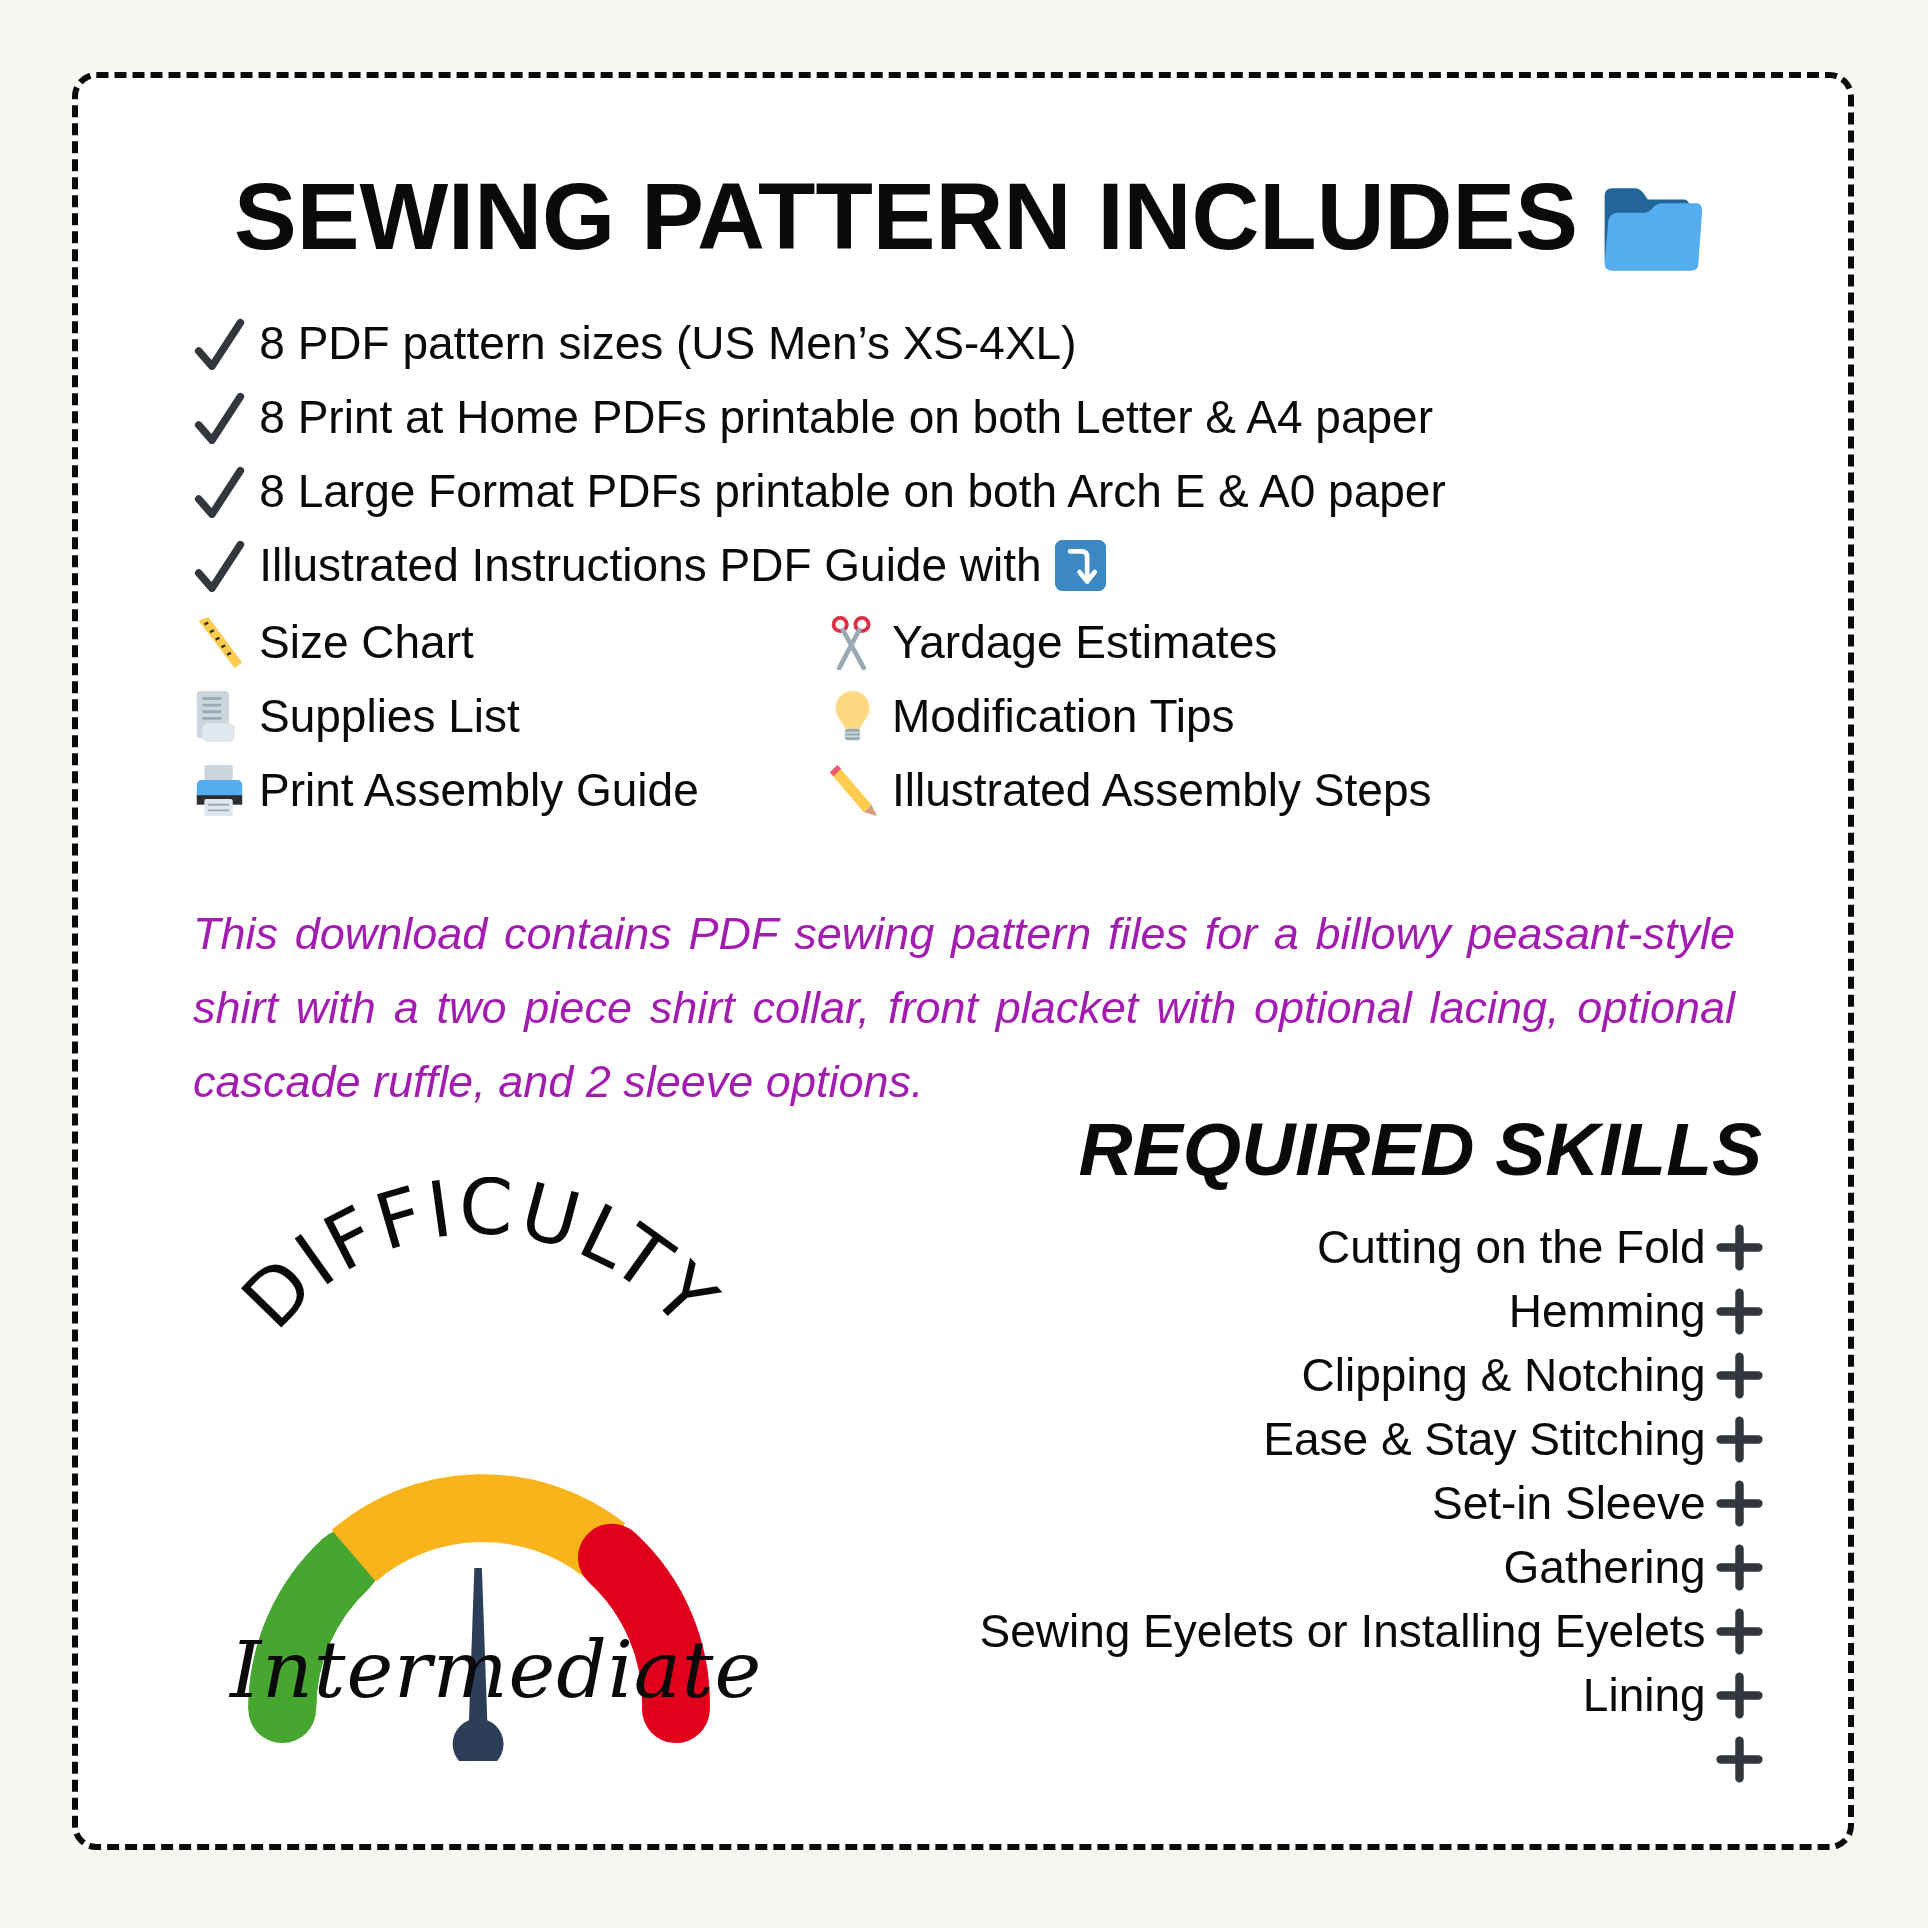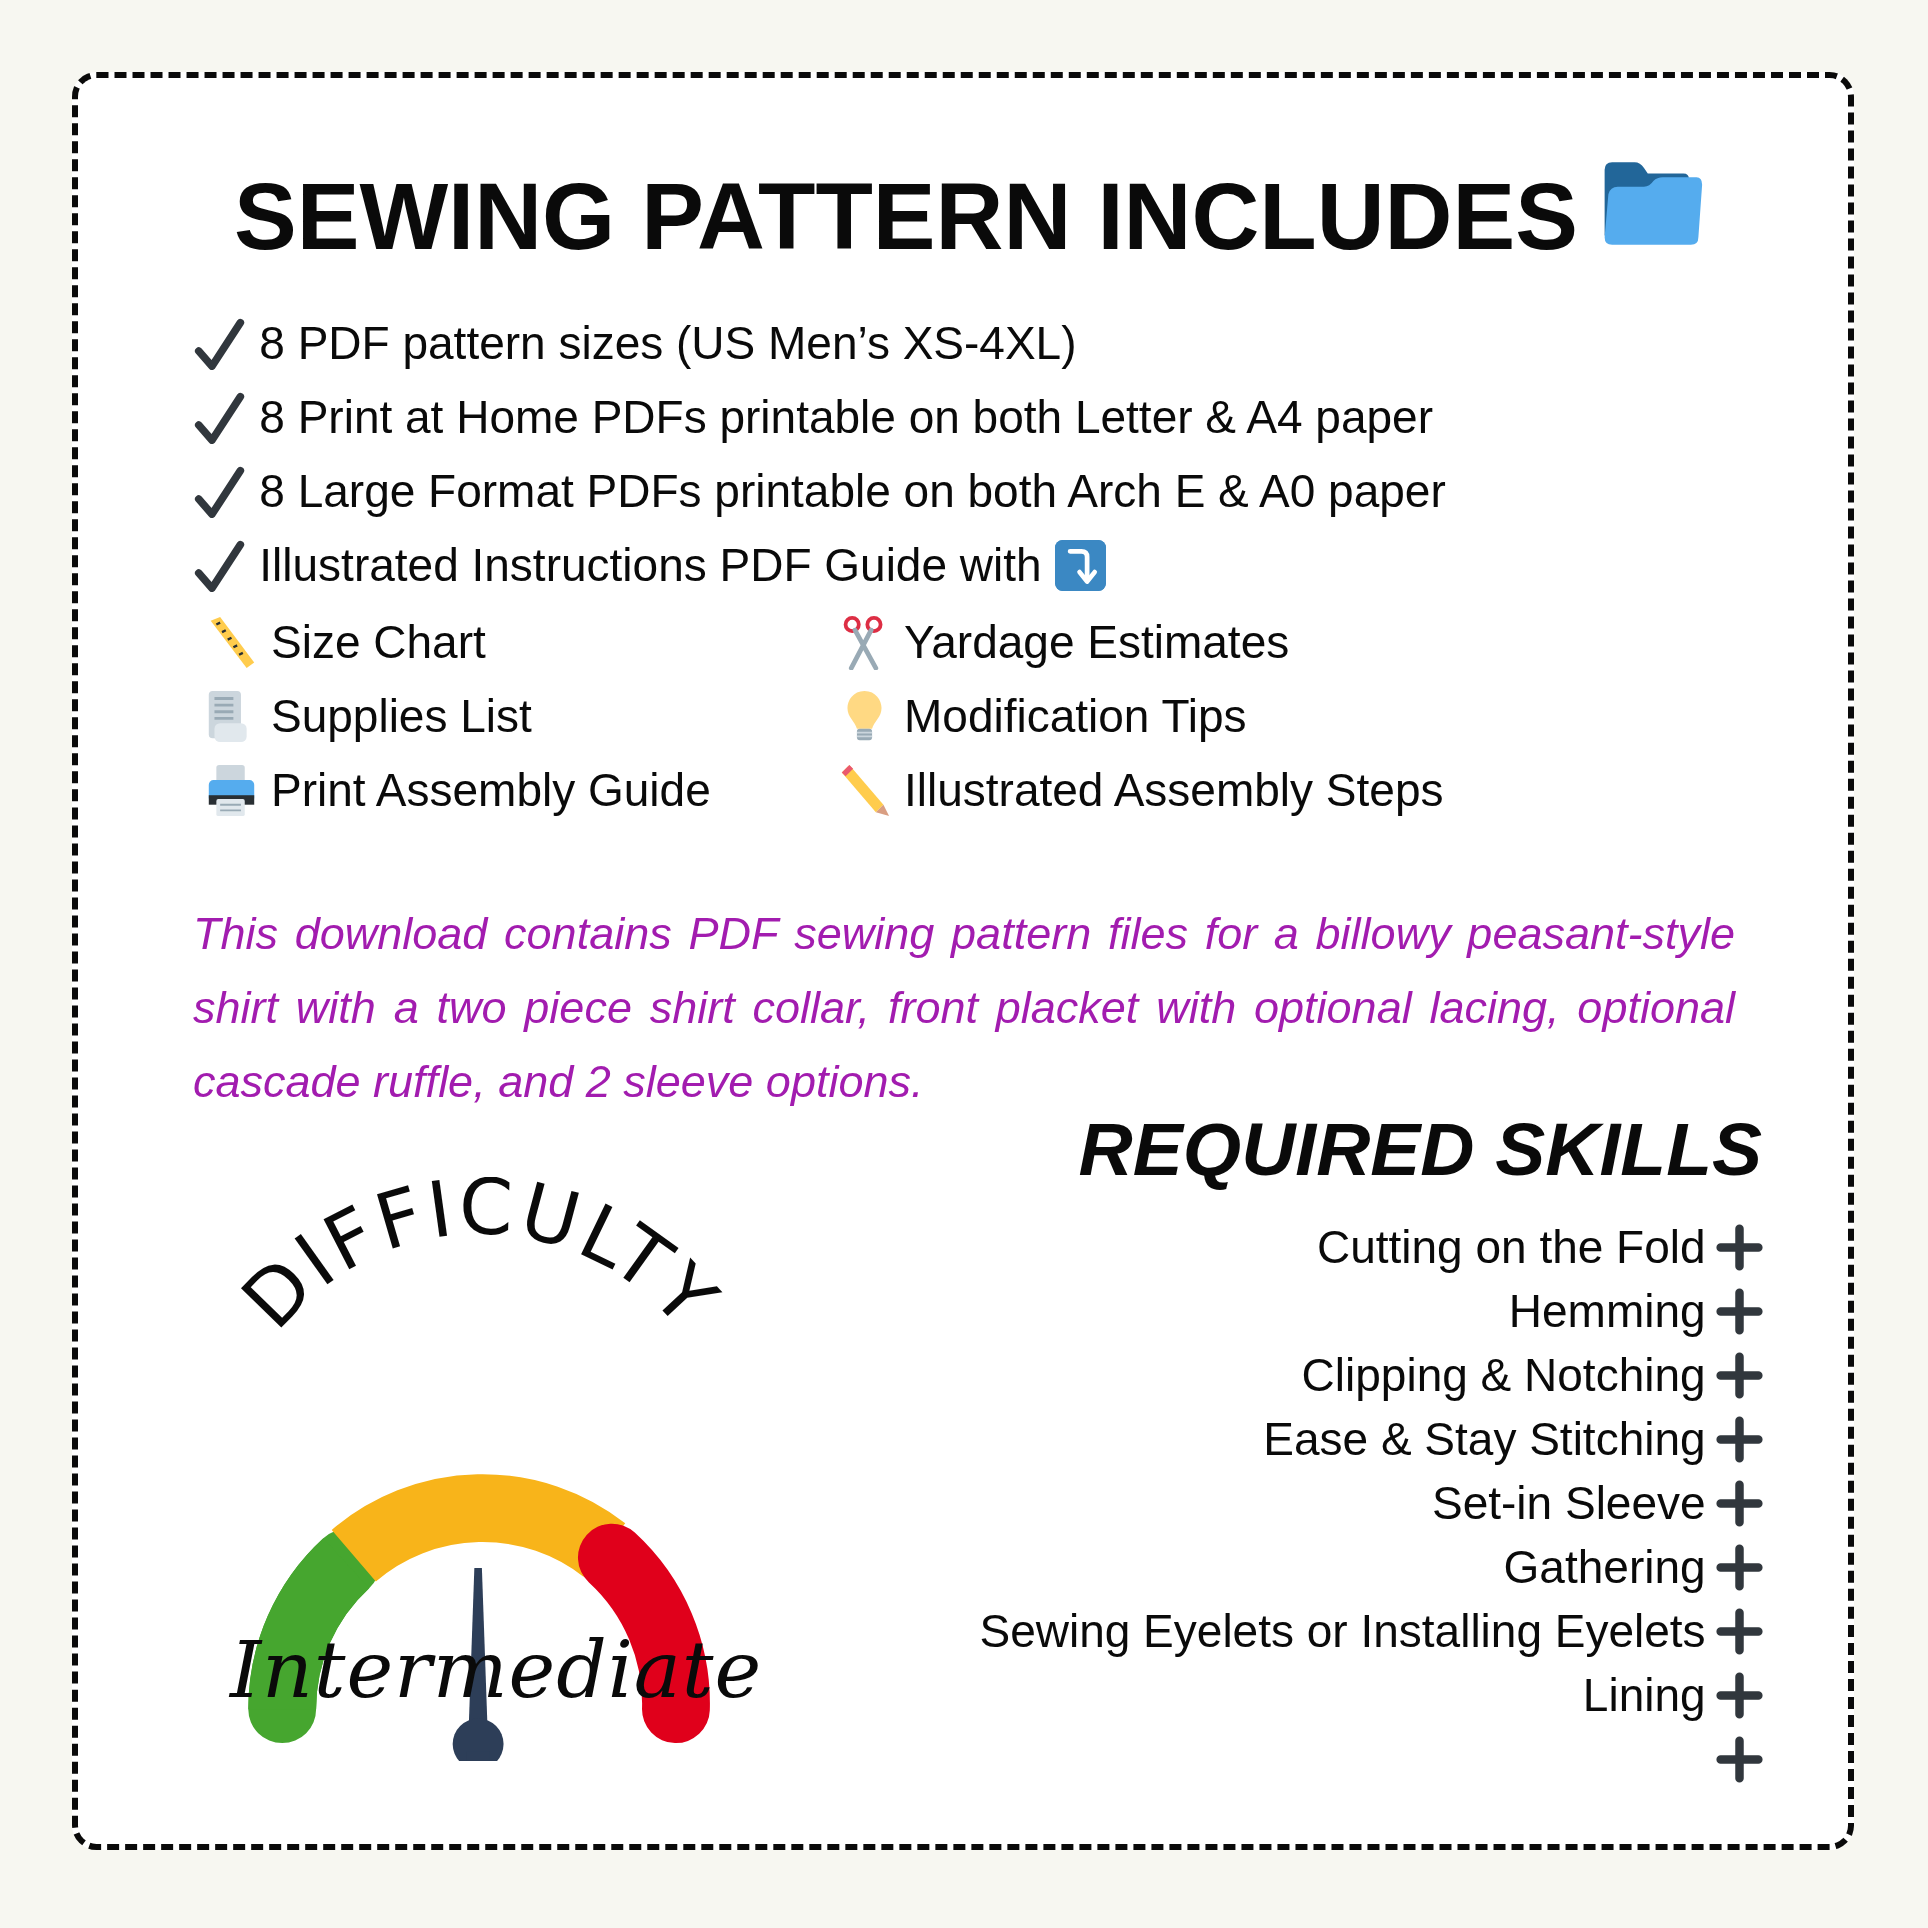--- a/index.html
+++ b/index.html
@@ -20,36 +20,36 @@
       border: 6.6px dashed #0a0a0a;
       border-radius: 24.5px;
     }
     .title {
       position: absolute;
       left: 234px; top: 160px;
       font-size: 94px; font-weight: 700;
       letter-spacing: 0px;
       line-height: 113px;
       white-space: nowrap;
-      display: flex; align-items: flex-start;
+      display: flex; align-items: flex-end;
     }
     .title .folder { margin-left: 21px; width: 105px; height: 87px; display: inline-block; }
 
     .list { position: absolute; left: 193px; top: 306px; }
     .row {
       height: 74px; display: flex; align-items: center;
       font-size: 46px; white-space: nowrap;
     }
     .check { width: 55px; height: 53px; margin-right: 11.3px; display: inline-block; }
     .arrow-badge {
       display: inline-block; width: 51px; height: 51px; margin-left: 13px;
       background: #3b88c3; border-radius: 7.5px; position: relative; vertical-align: middle;
     }
 
-    .grid { position: absolute; left: 205px; top: 605px; width: 1318px; }
+    .grid { position: absolute; left: 193px; top: 605px; width: 1318px; }
     .grid .g-row { height: 74px; display: flex; align-items: center; font-size: 46px; white-space: nowrap; }
     .cell { display: flex; align-items: center; }
     .cell.left { width: 633px; }
     .emoji { width: 53px; height: 55px; margin-right: 13px; display: inline-block; }
 
     .desc {
       position: absolute; left: 193px; top: 852px; width: 1542px;
       font-size: 45px; font-style: italic; line-height: 74px;
       text-align: justify; text-align-last: left;
       color: #a21caf;

